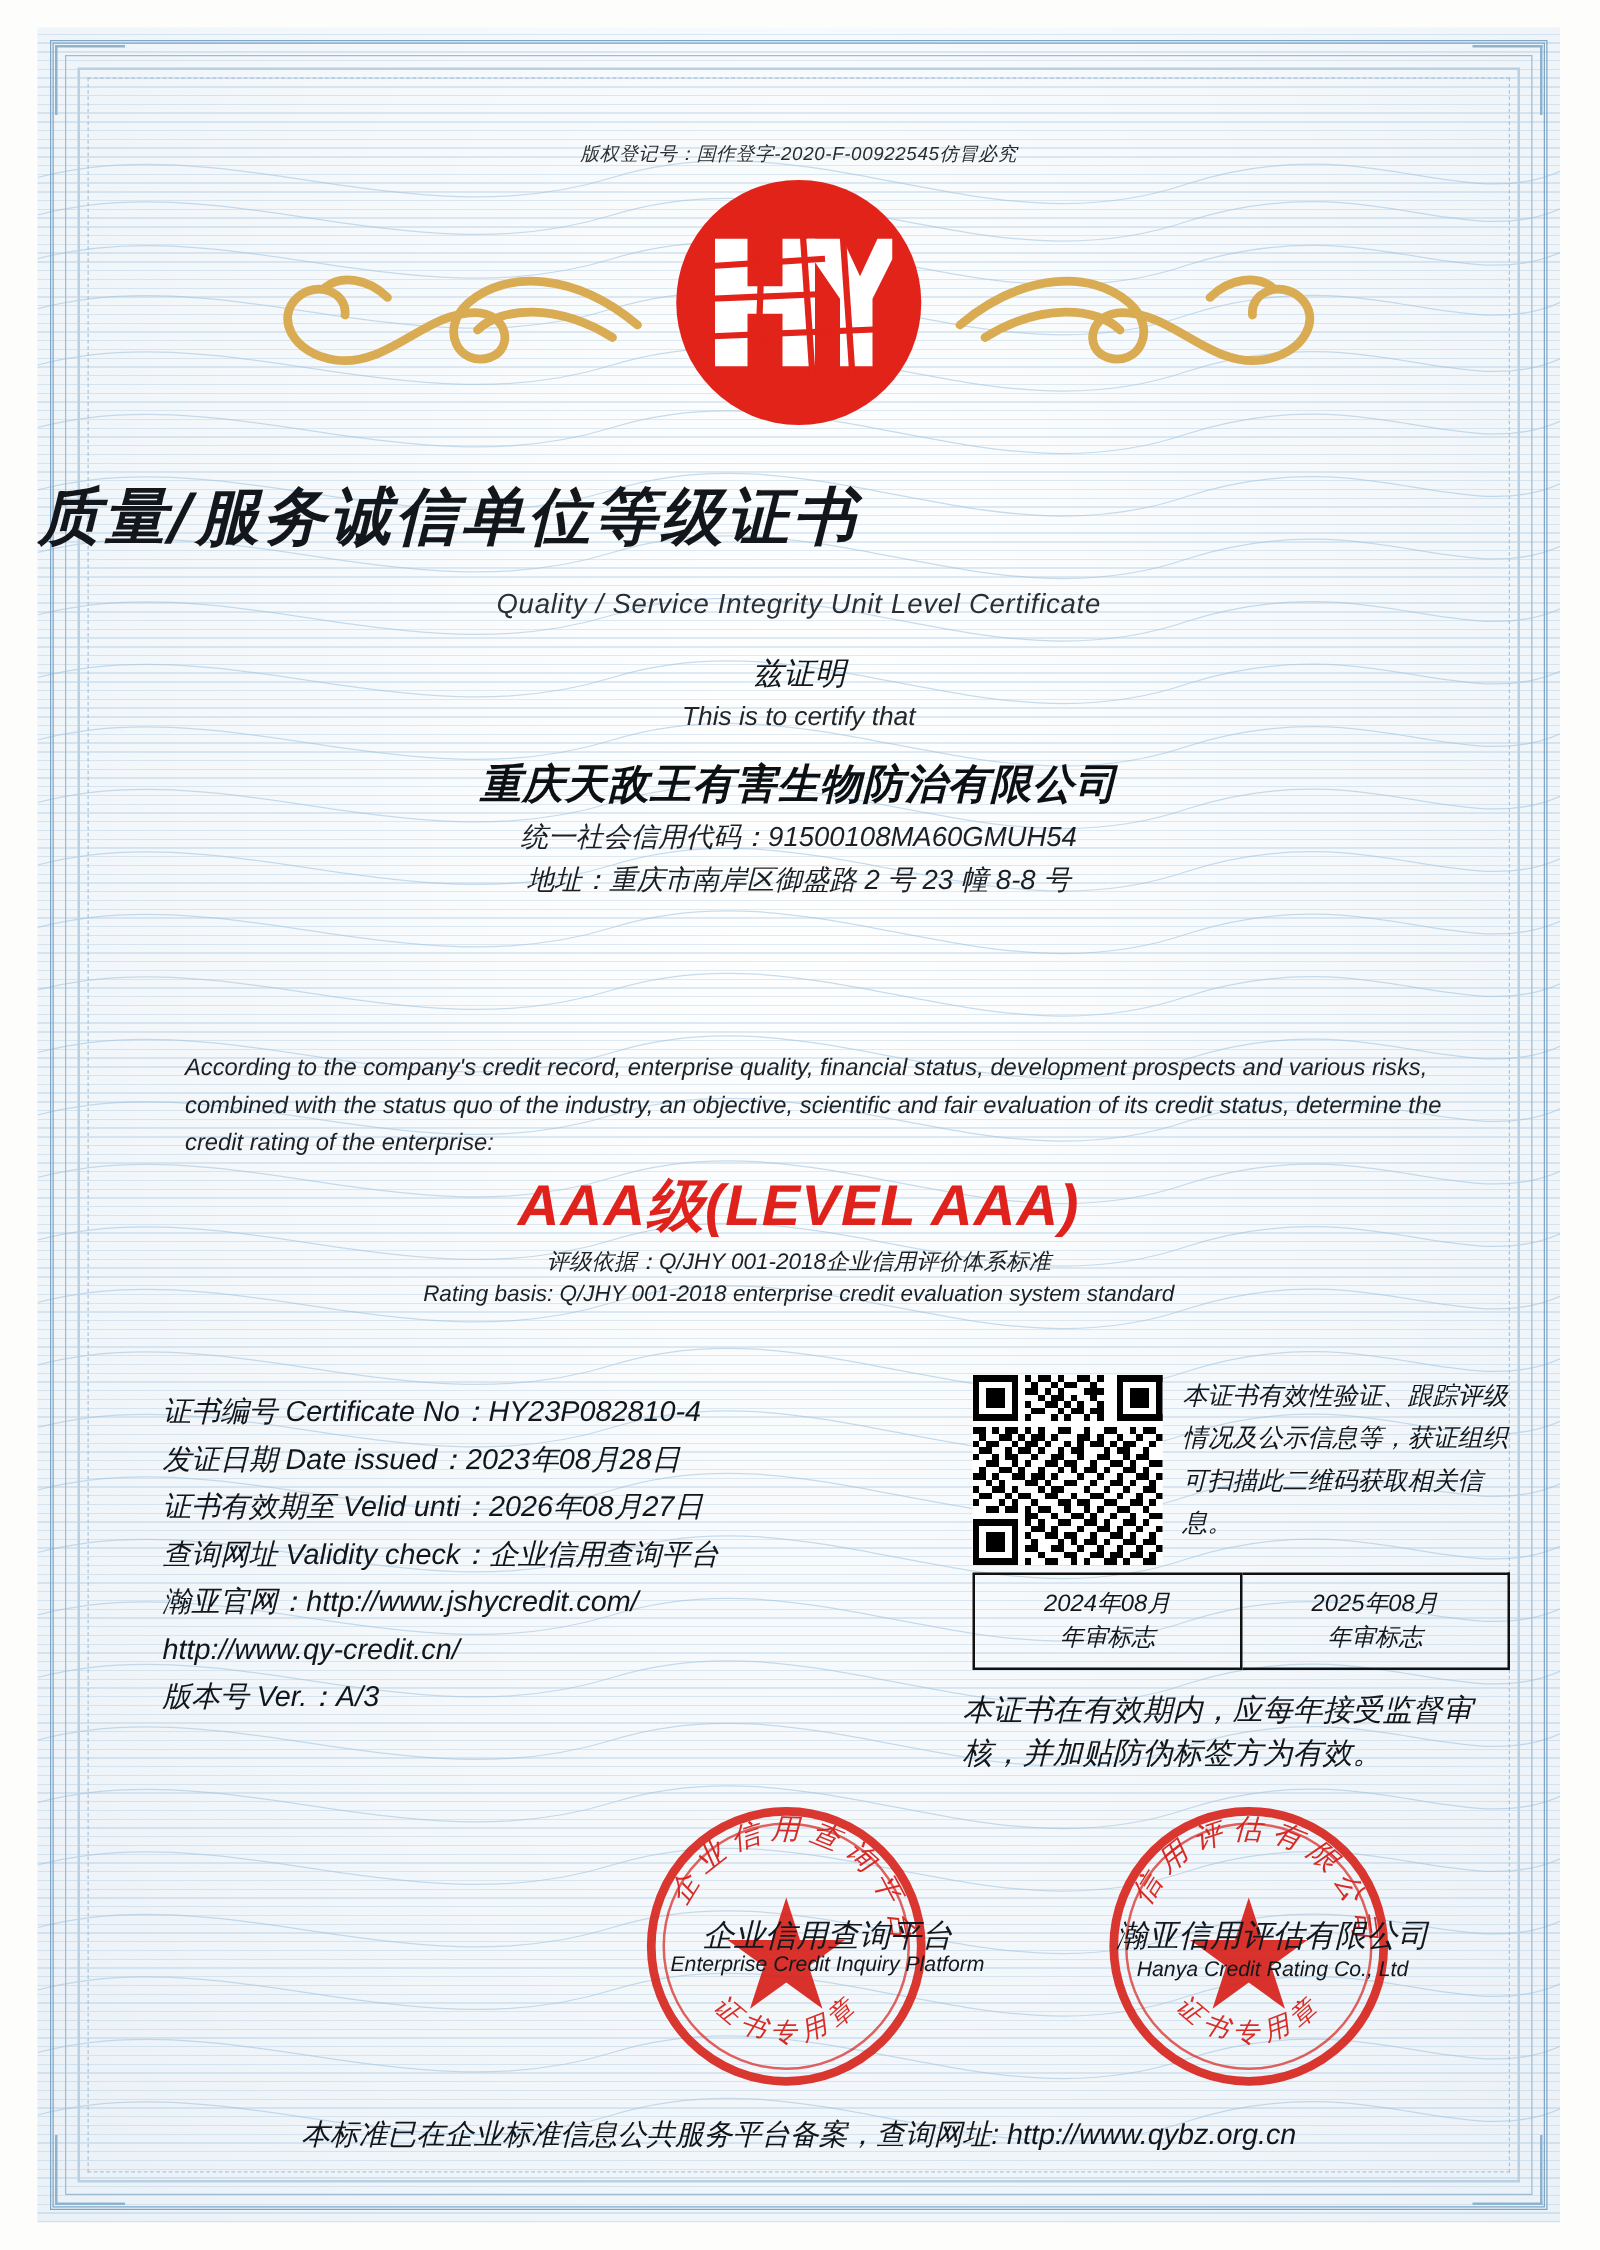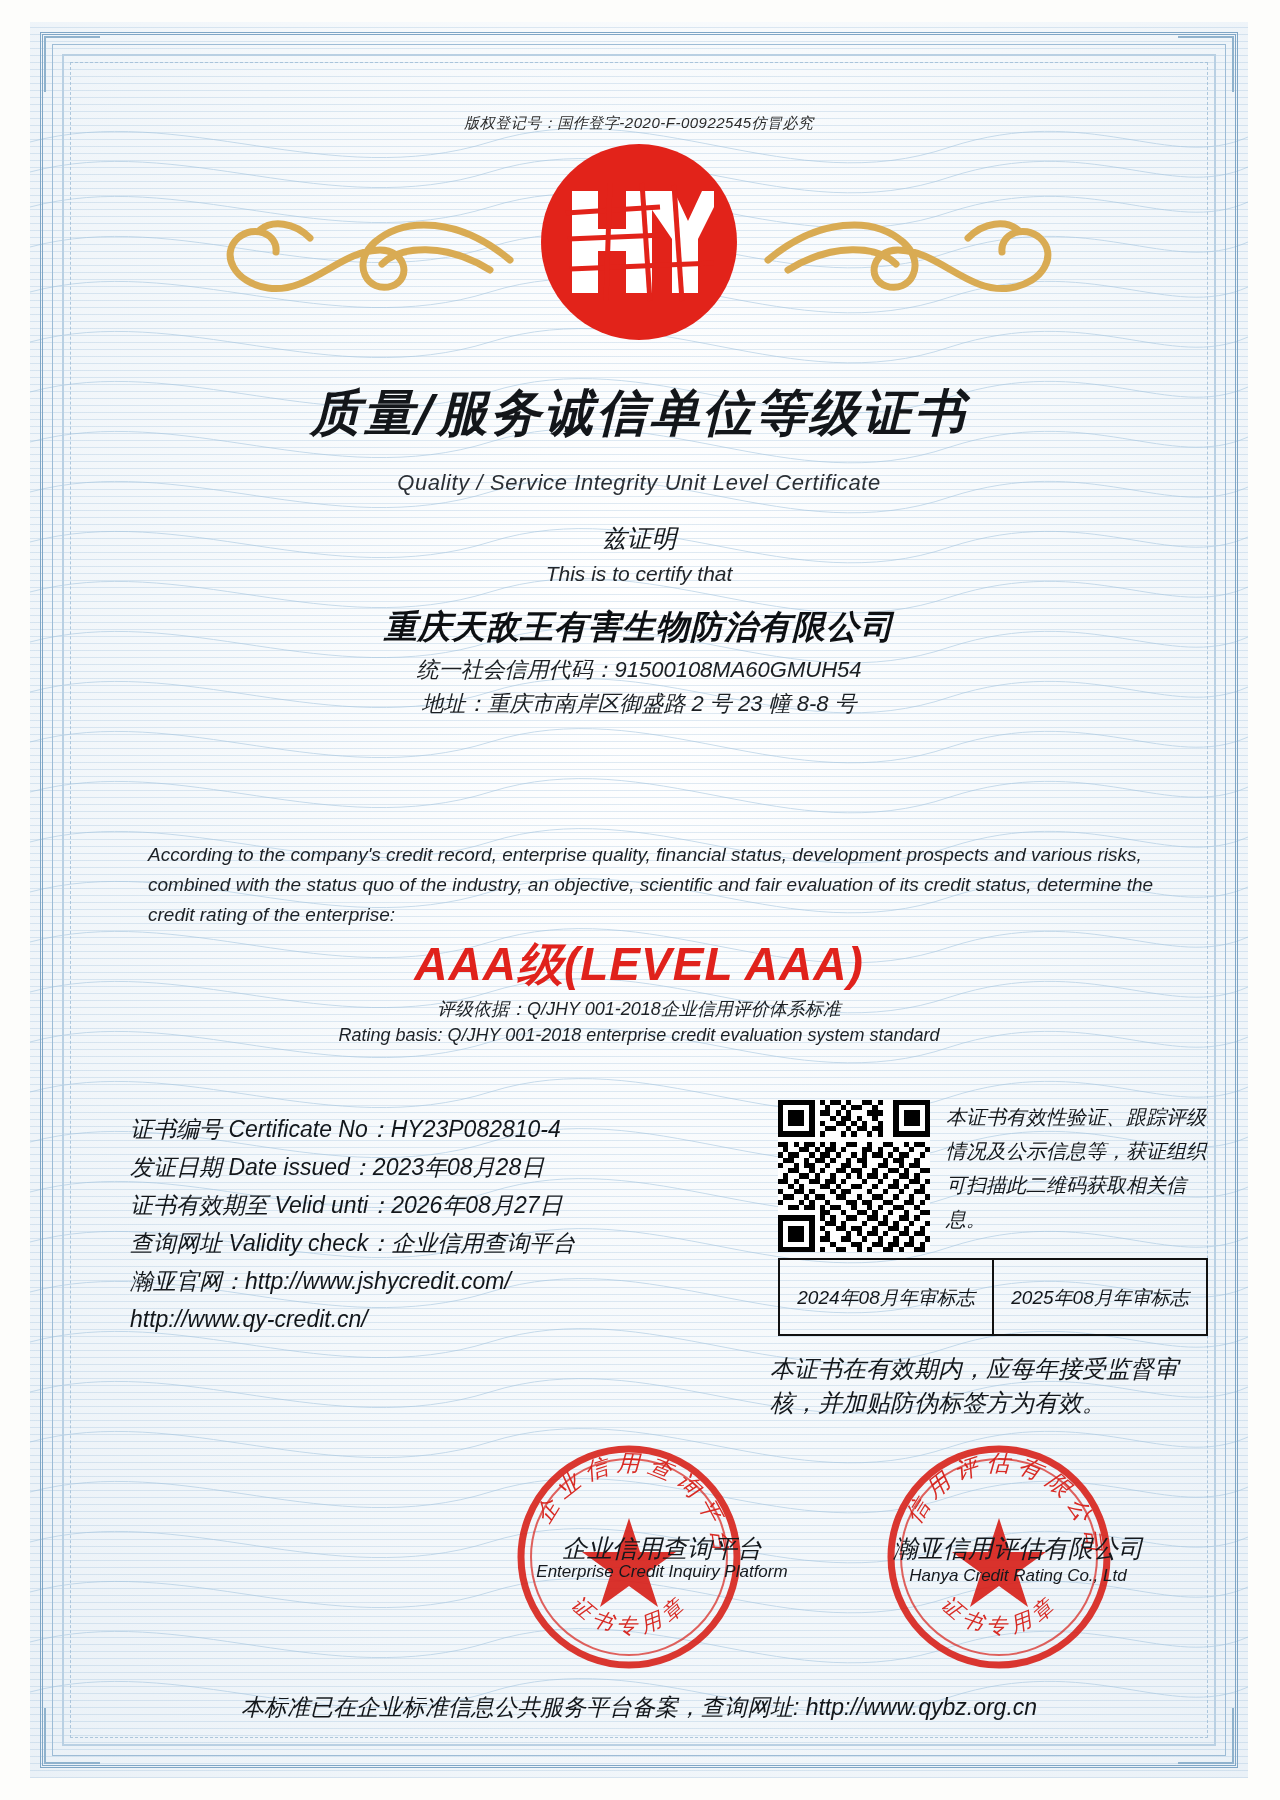--- a/index.html
+++ b/index.html
@@ -88,21 +88,21 @@
   .flourish{
     position:absolute;
     top:60px;
     width:330px;height:110px;
   }
   .flourish.left{left:160px;}
   .flourish.right{right:160px;}
   
   .title-cn{
     position:absolute; top:358px; left:0; right:0;
-    text-align:center;
+    text-align:left;
     font-size:50px;
     font-weight:bold;
     color:#13161a;
     letter-spacing:3px;
     font-family:"DejaVu Sans","Liberation Sans",sans-serif;
   }
   .title-en{
     position:absolute; top:448px; left:0; right:0;
     text-align:center;
     font-size:22px;
@@ -180,21 +180,21 @@
     font-size:20px; line-height:34px; color:#12161a;
   }
   .stamp-boxes{
     position:absolute; top:1236px; left:748px;
     width:430px; height:78px;
     display:flex;
   }
   .stamp-box{
     flex:1;
     border:2px solid #111;
-    display:flex; 
+    display:flex; flex-direction:column;
     align-items:center; justify-content:center;
     font-size:19px; color:#12161a; line-height:27px;
   }
   .stamp-box + .stamp-box{border-left:none;}
   .audit-note{
     position:absolute; top:1330px; left:740px; width:440px;
     text-align:left;
     font-size:24px; line-height:34px; color:#12161a;
   }
   
@@ -328,20 +328,21 @@
       <div class="basis-cn">评级依据：Q/JHY 001-2018企业信用评价体系标准</div>
       <div class="basis-en">Rating basis: Q/JHY 001-2018 enterprise credit evaluation system standard</div>
 
       <div class="details">
         <div class="ln">证书编号 Certificate No：HY23P082810-4</div>
         <div class="ln">发证日期 Date issued：2023年08月28日</div>
         <div class="ln">证书有效期至 Velid unti：2026年08月27日</div>
         <div class="ln">查询网址 Validity check：企业信用查询平台</div>
         <div class="ln">瀚亚官网：http://www.jshycredit.com/</div>
         <div class="ln">http://www.qy-credit.cn/</div>
+        <div class="ln">版本号 Ver.：A/3</div>
       </div>
 
       <div class="qr">
         <svg width="152" height="152" viewBox="0 0 29 29" shape-rendering="crispEdges">
           <rect width="29" height="29" fill="#ffffff"></rect>
           <g fill="#000000">
             <rect x="0" y="0" width="7" height="1"></rect>
               <rect x="0" y="6" width="7" height="1"></rect>
             <rect x="0" y="0" width="1" height="7"></rect>
               <rect x="6" y="0" width="1" height="7"></rect>

